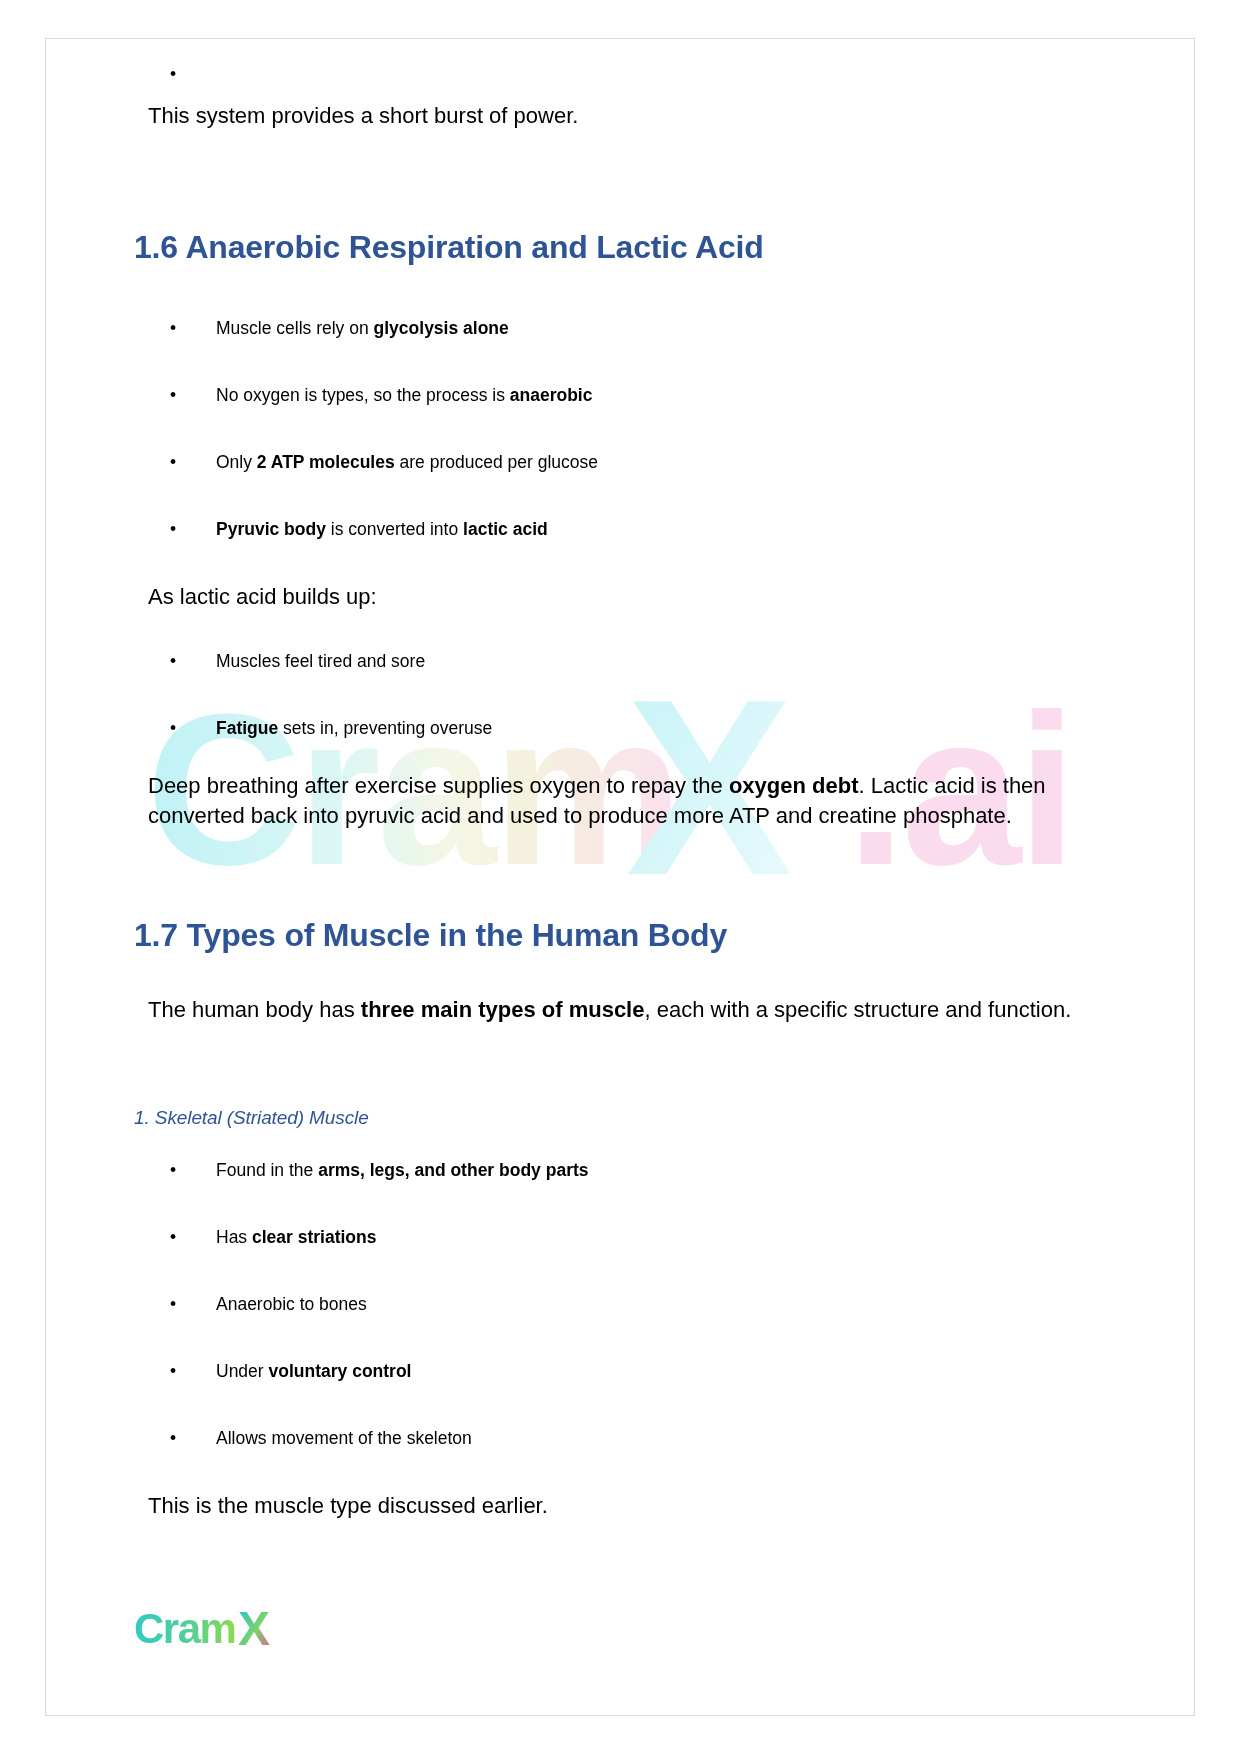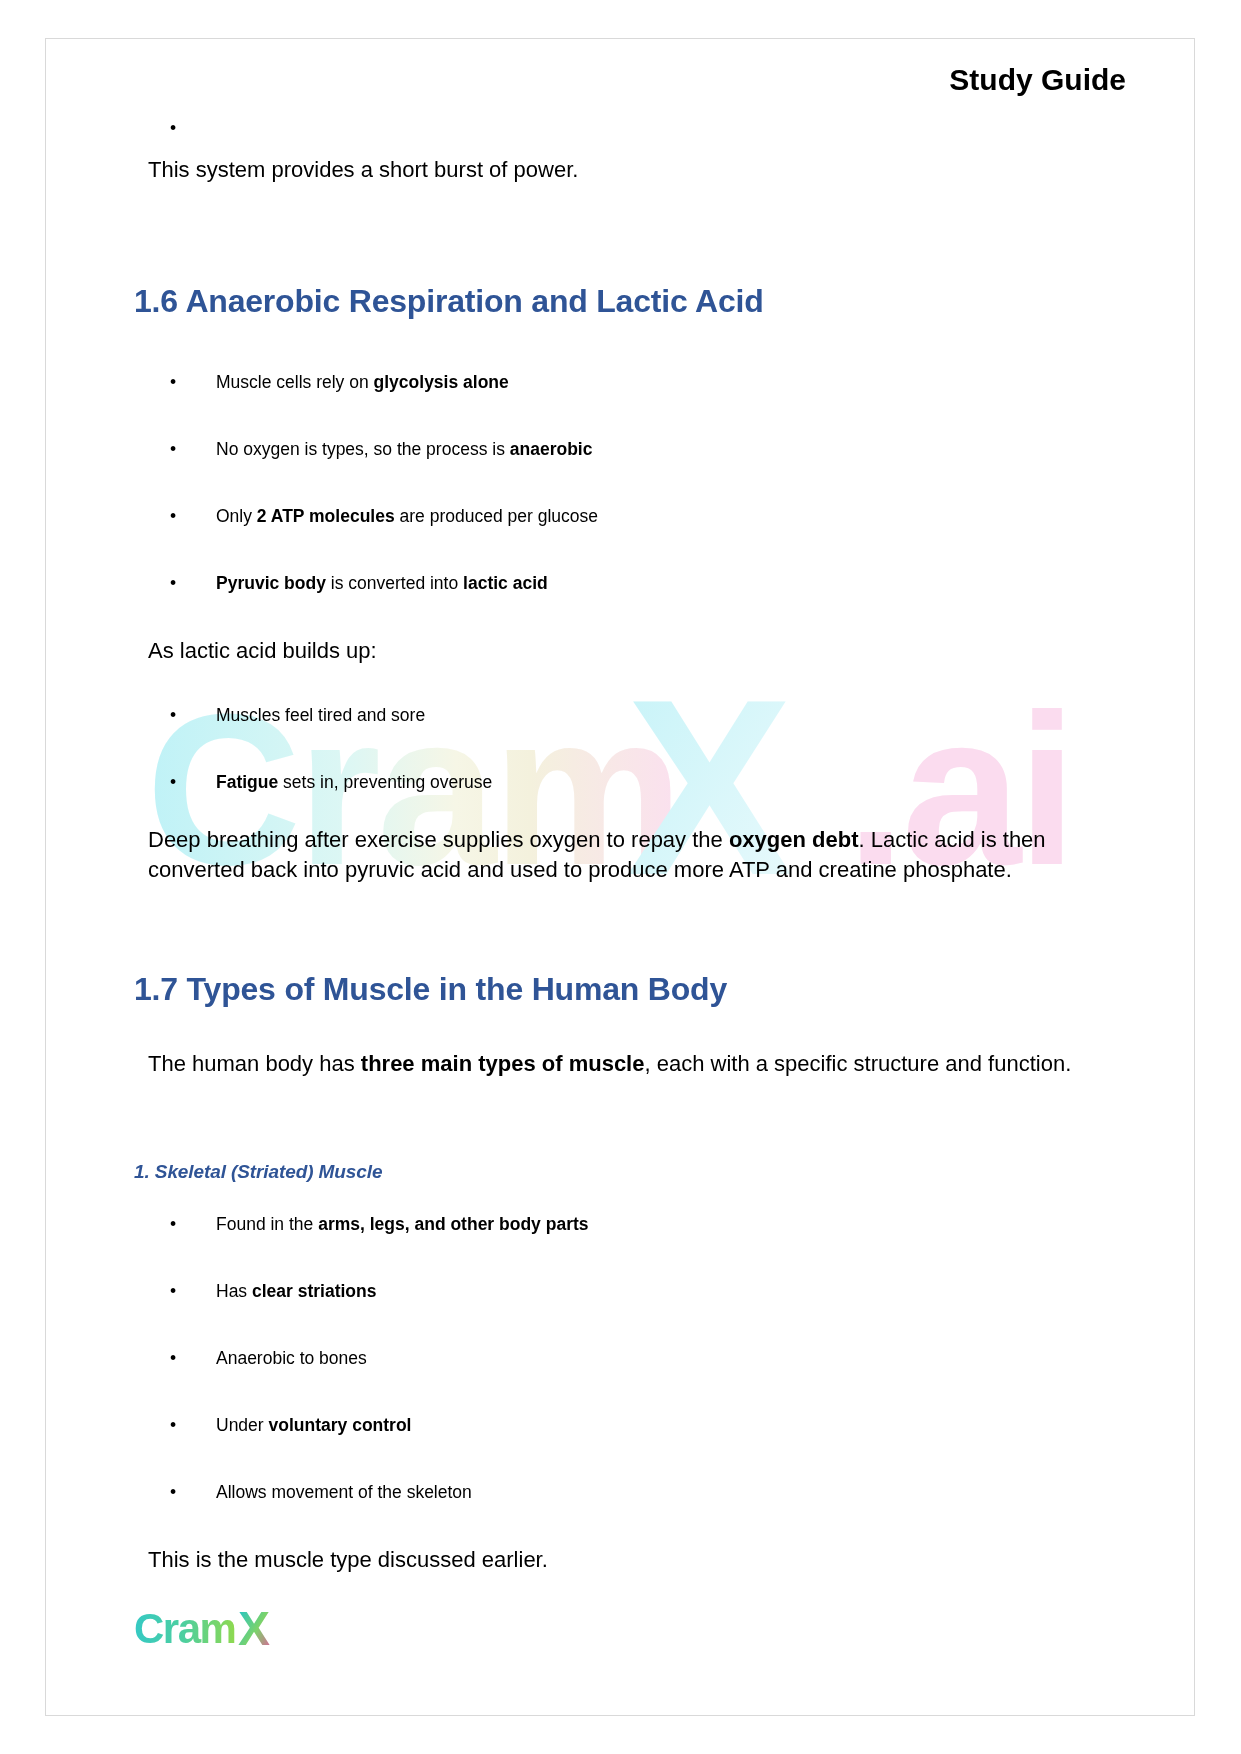--- a/index.html
+++ b/index.html
@@ -53,21 +53,21 @@
     font-weight: bold;
     font-size: 32px;
     line-height: 32px;
     color: #2f5496;
     margin: 0;
     letter-spacing: -0.2px;
   }
 
   h3.sub-heading {
     font-family: "Liberation Sans", sans-serif;
-    font-weight: bold;
+    font-weight: normal;
     font-style: italic;
     font-size: 19px;
     line-height: 26px;
     color: #2f5496;
     margin: 0;
     letter-spacing: -0.1px;
   }
 
   
   p.para {
@@ -156,21 +156,20 @@
         </linearGradient>
       </defs>
       <text x="0" y="205" font-family="'Liberation Sans', sans-serif" font-size="215" font-weight="bold" fill="url(#wmGrad)" letter-spacing="-4">Cram</text>
       <text x="480" y="215" font-family="'Liberation Sans', sans-serif" font-size="250" font-weight="bold" fill="url(#wmGradX)" letter-spacing="-6">X</text>
       <text x="700" y="205" font-family="'Liberation Sans', sans-serif" font-size="215" font-weight="bold" fill="#fbdcef" letter-spacing="-4">.ai</text>
     </svg>
   </div>
 
   <div class="content">
 
-    <div class="doc-header">Study Guide</div>
 
     <ul class="bullets">
       <li>
         <span class="bullet-dot">•</span>
       </li>
     </ul>
 
     <div class="sp-26"></div>
 
     <p class="para">This system provides a short burst of power.</p>

